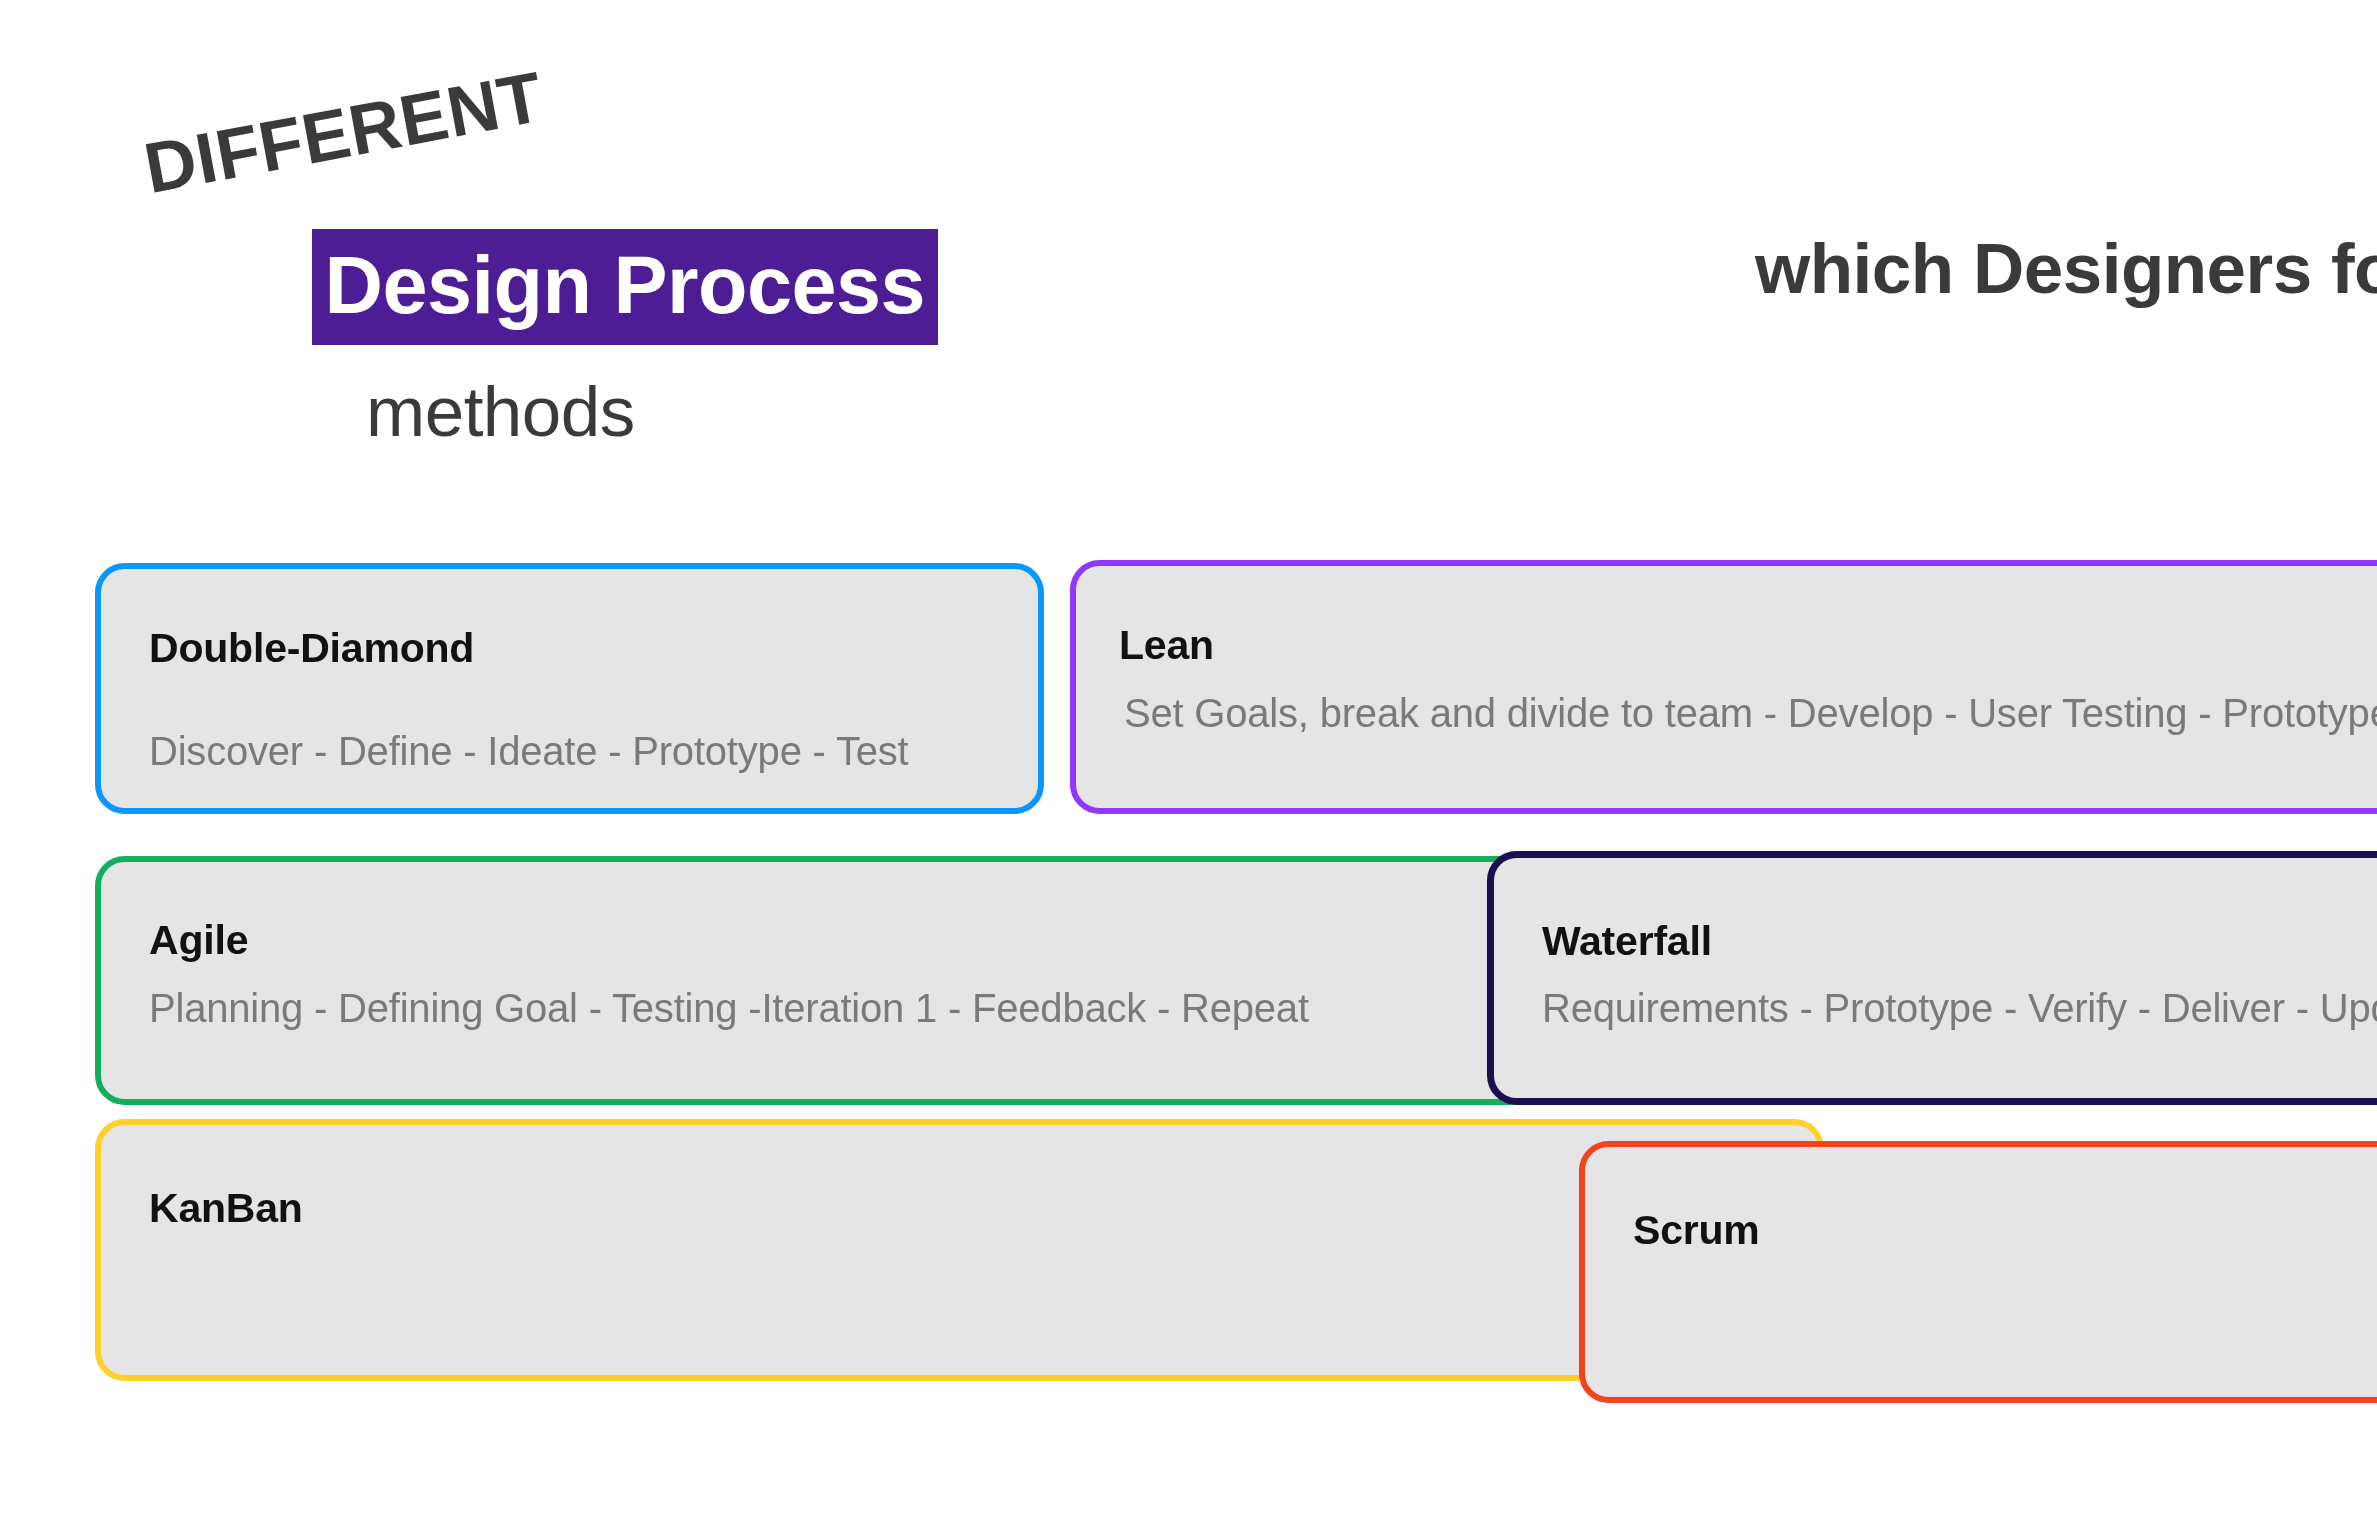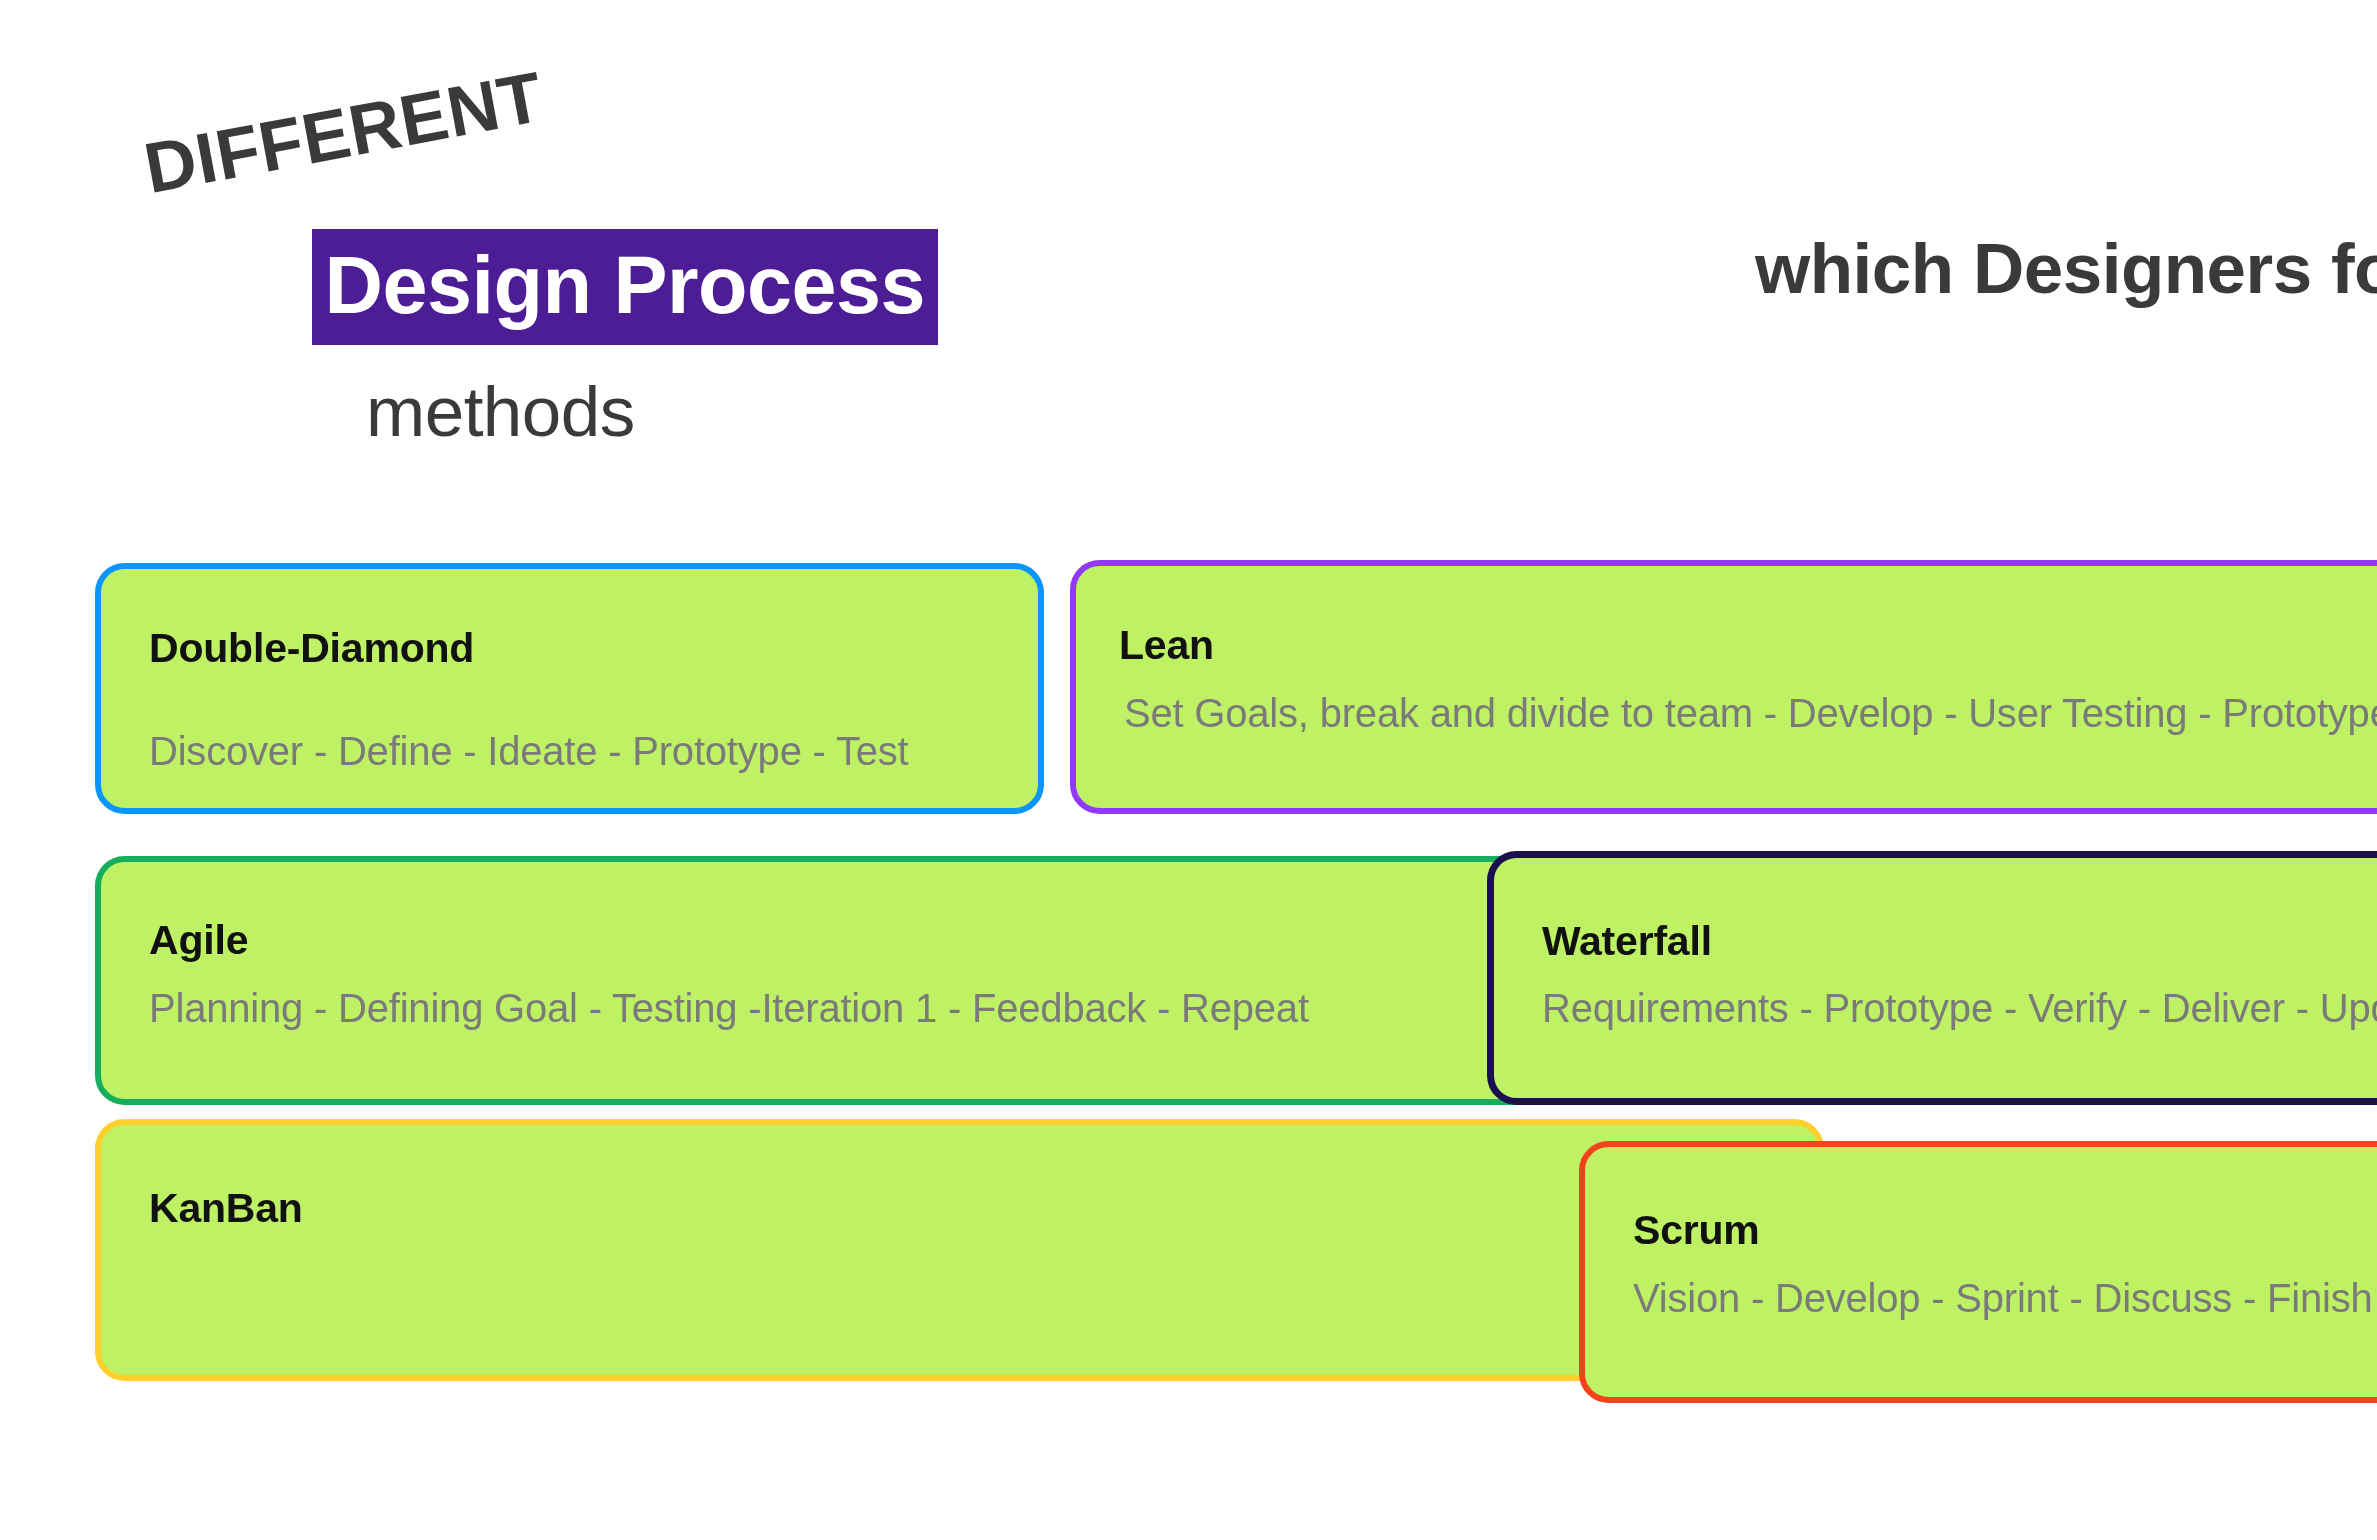--- a/index.html
+++ b/index.html
@@ -80,21 +80,21 @@
     font-size: 71px;
     font-weight: 700;
     color: #3a3a3a;
     white-space: nowrap;
     letter-spacing: -0.5px;
   }
 
   
   .card {
     position: absolute;
-    background: #bef264;
+    background: #e5e5e5;
     border-style: solid;
     border-radius: 29.5px;
     box-sizing: border-box;
     padding: 0;
   }
   .card-title {
     position: absolute;
     font-size: 41px;
     font-weight: 700;
     color: #111111;
@@ -207,15 +207,14 @@
   <div class="card-title">Waterfall</div>
   <div class="card-steps">Requirements - Prototype - Verify - Deliver - Updates</div>
 </div>
 
 <div class="card" id="card-kanban">
   <div class="card-title">KanBan</div>
 </div>
 
 <div class="card" id="card-scrum">
   <div class="card-title">Scrum</div>
-  <div class="card-steps">Vision - Develop - Sprint - Discuss - Finish</div>
 </div>
 
 
 </body></html>

